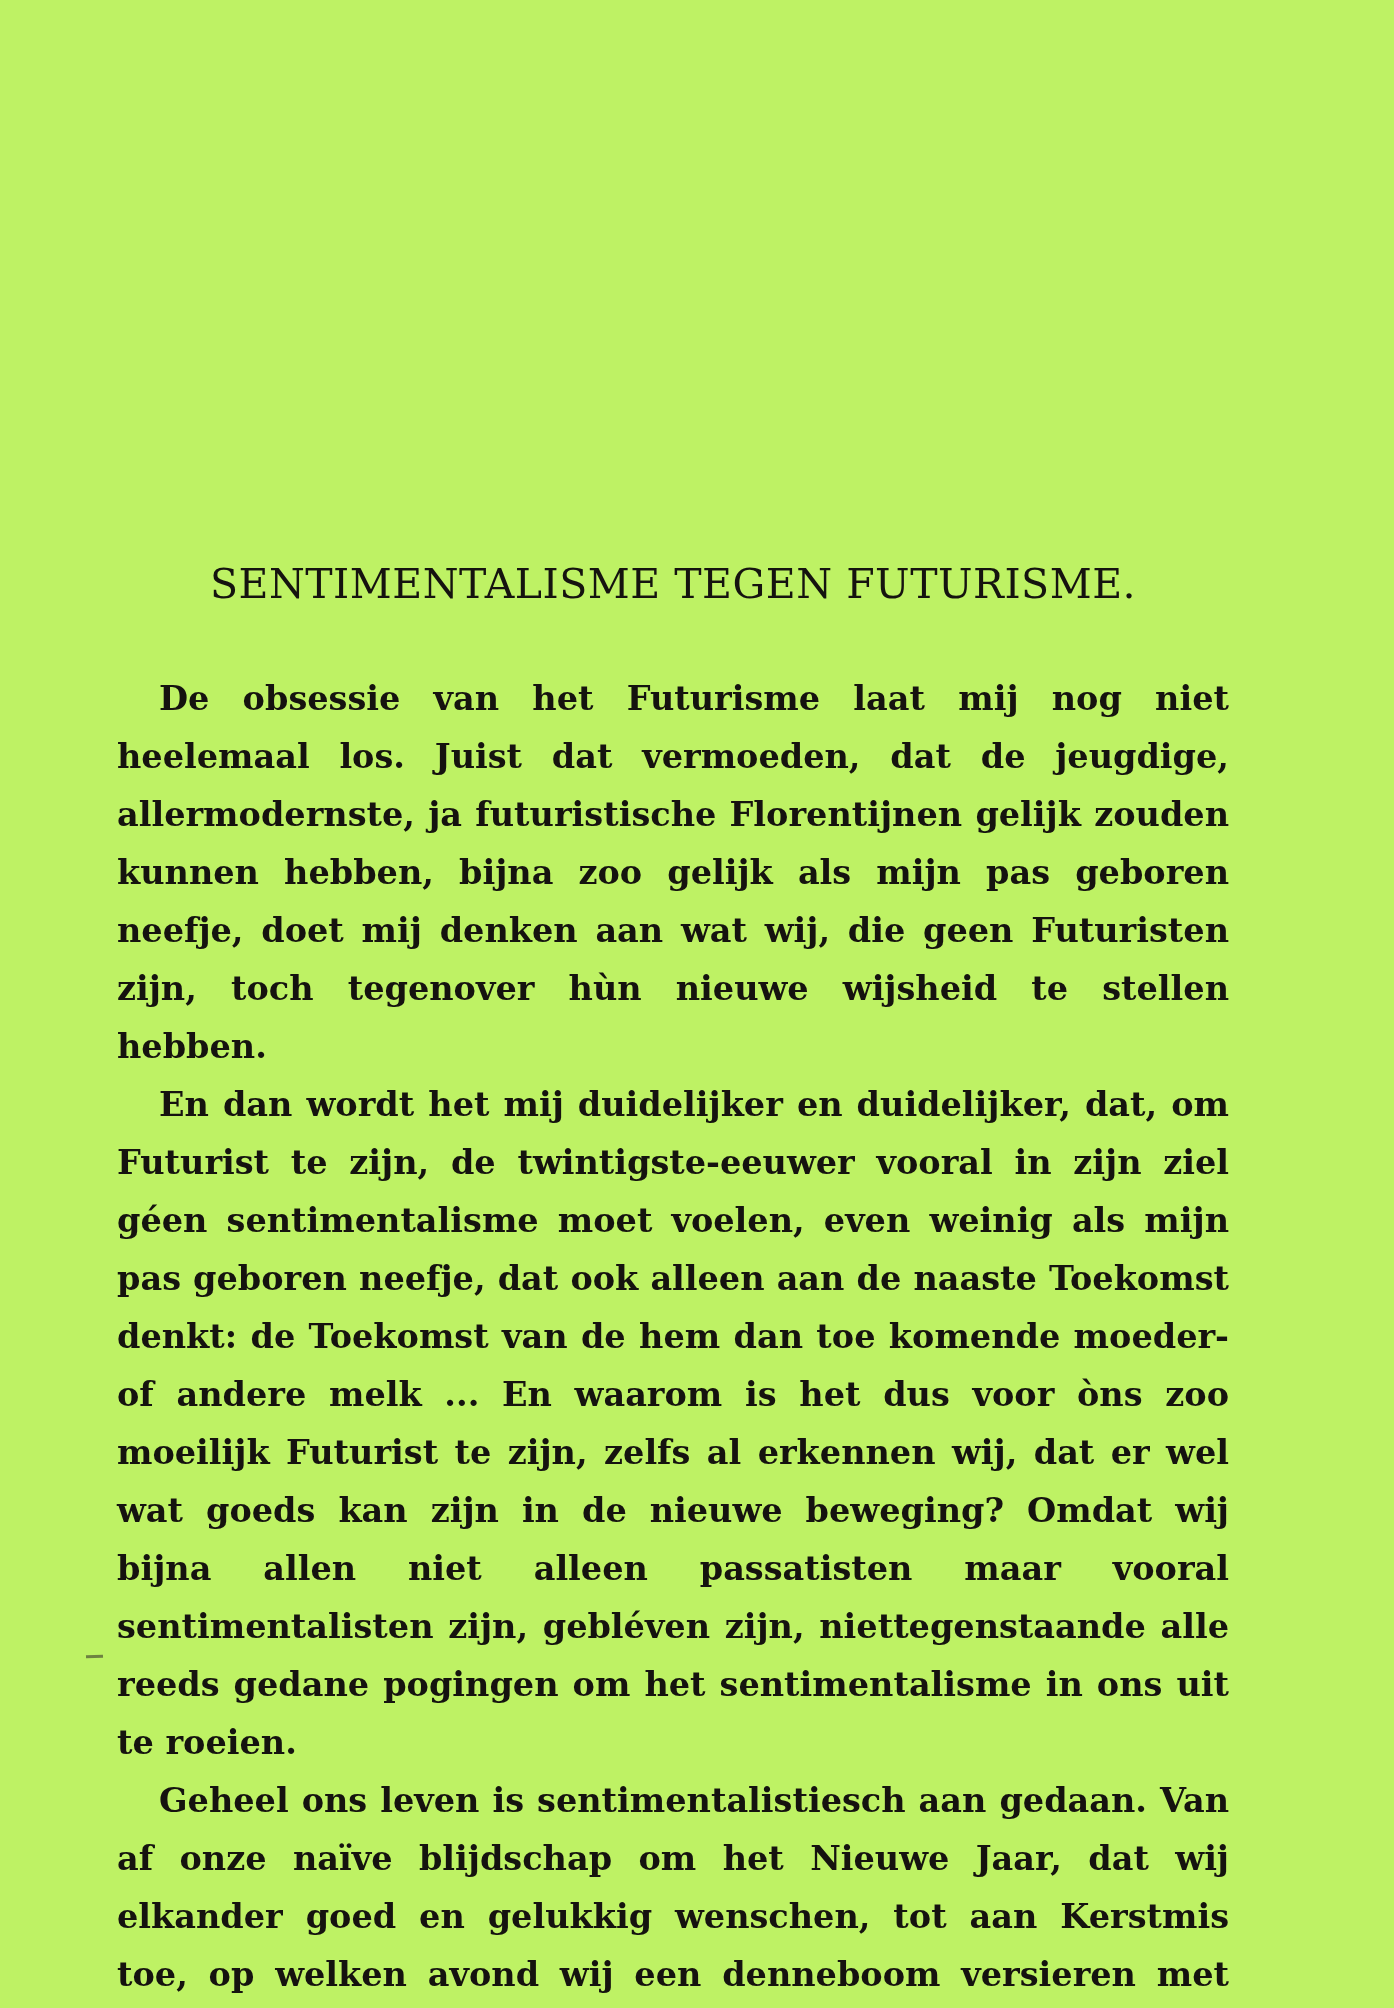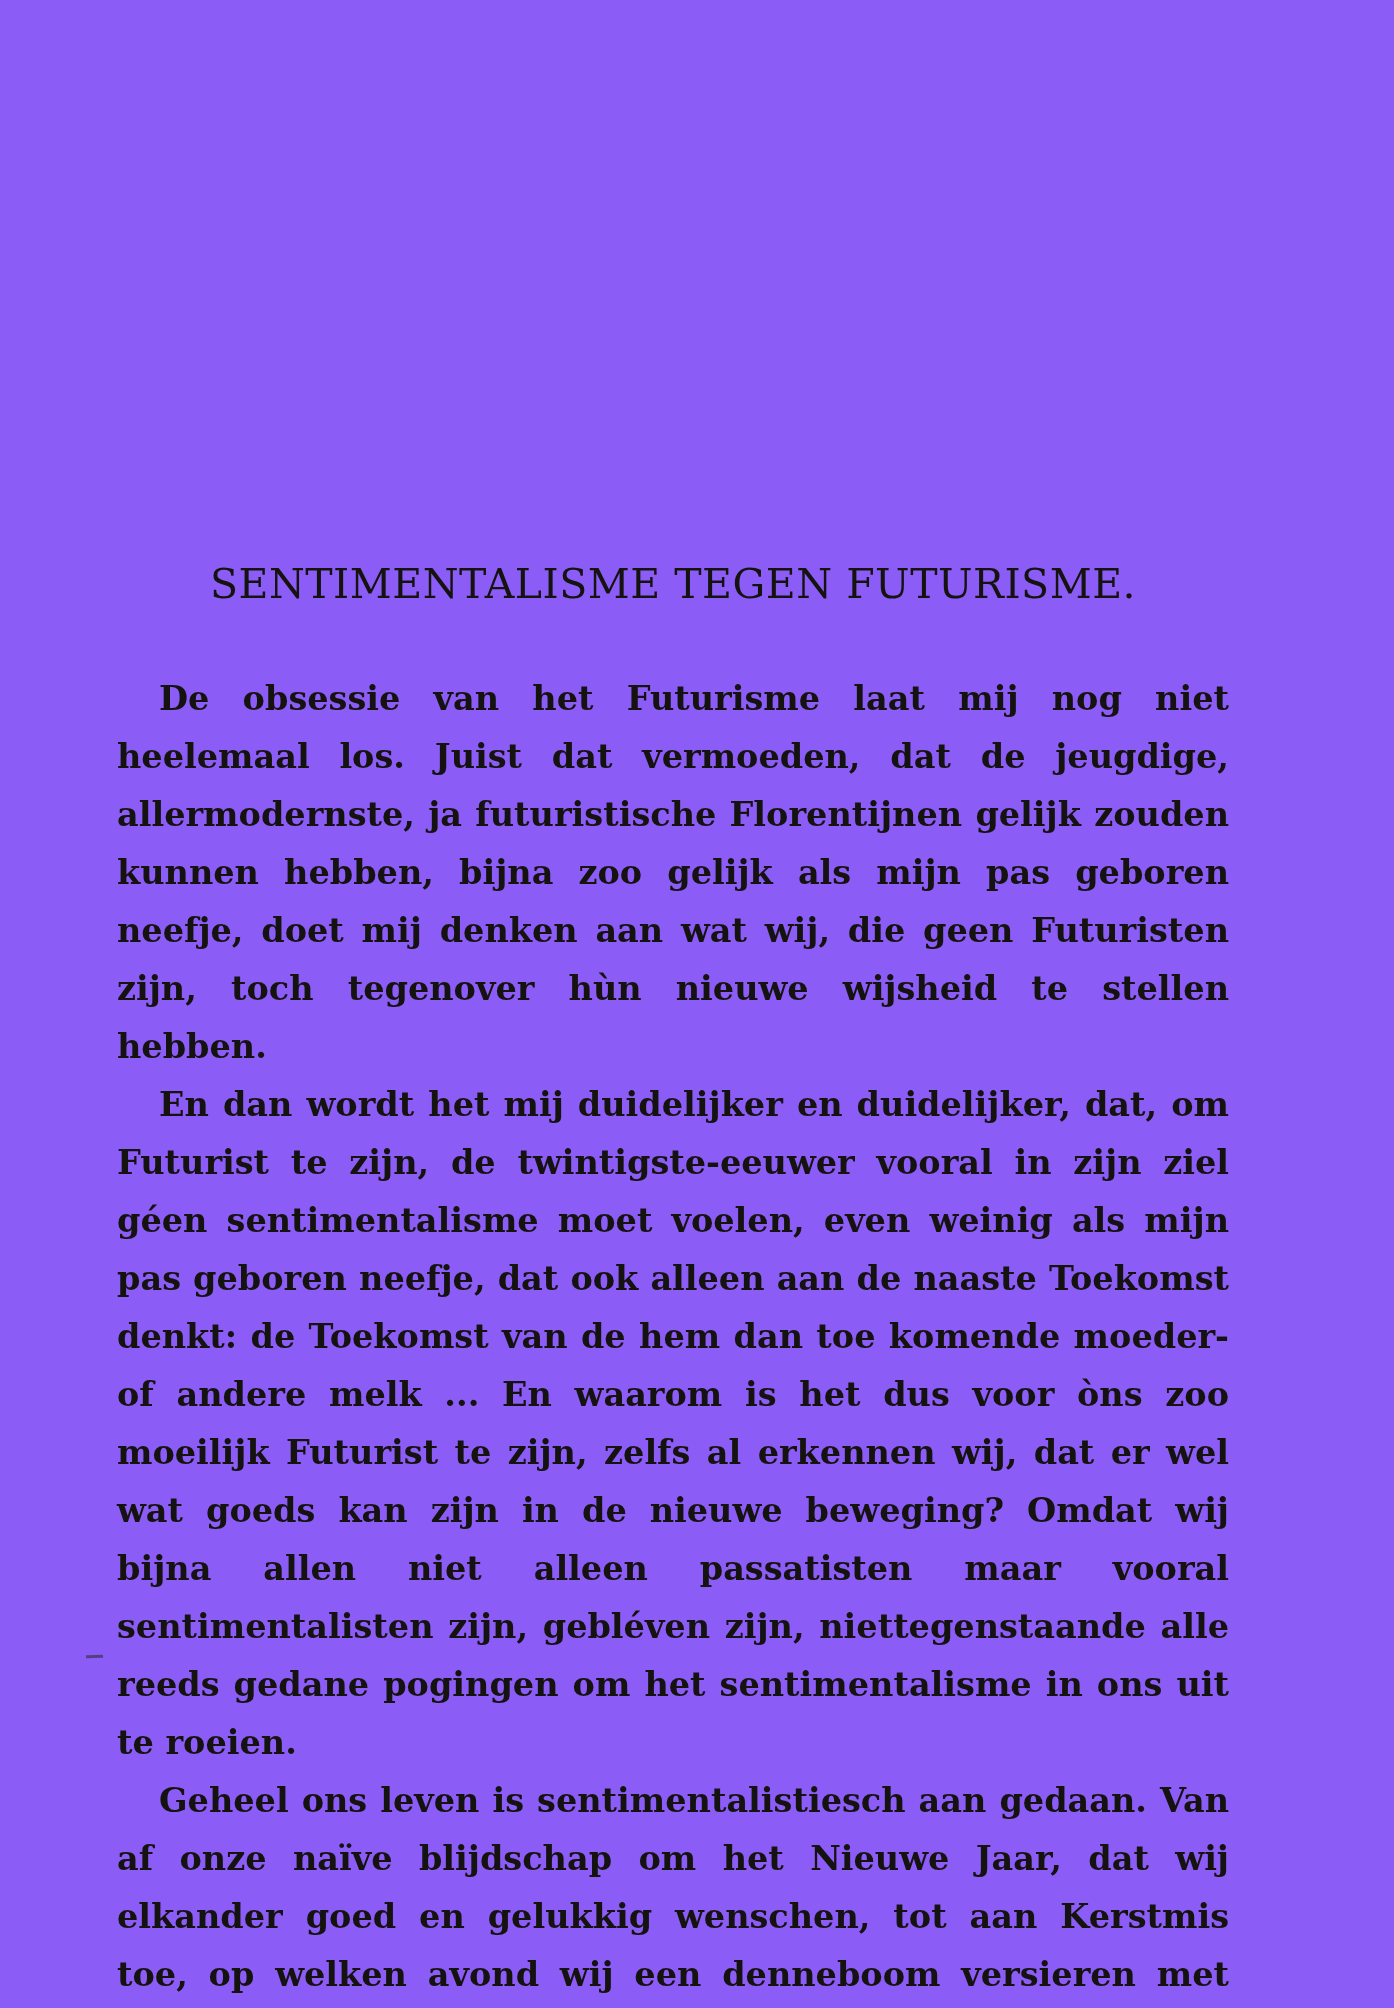--- a/index.html
+++ b/index.html
@@ -4,21 +4,21 @@
 <style>
   html, body {
     margin: 0;
     padding: 0;
     background: #ffffff;
   }
   .page {
     position: relative;
     width: 1394px;
     height: 2008px;
-    background: #8b5cf6;
+    background: #bef264;
     overflow: hidden;
   }
   .content {
     position: absolute;
     left: 113px;
     top: 560px;
     width: 1120px;
   }
   .doc-title {
     font-family: "DejaVu Serif", serif;

